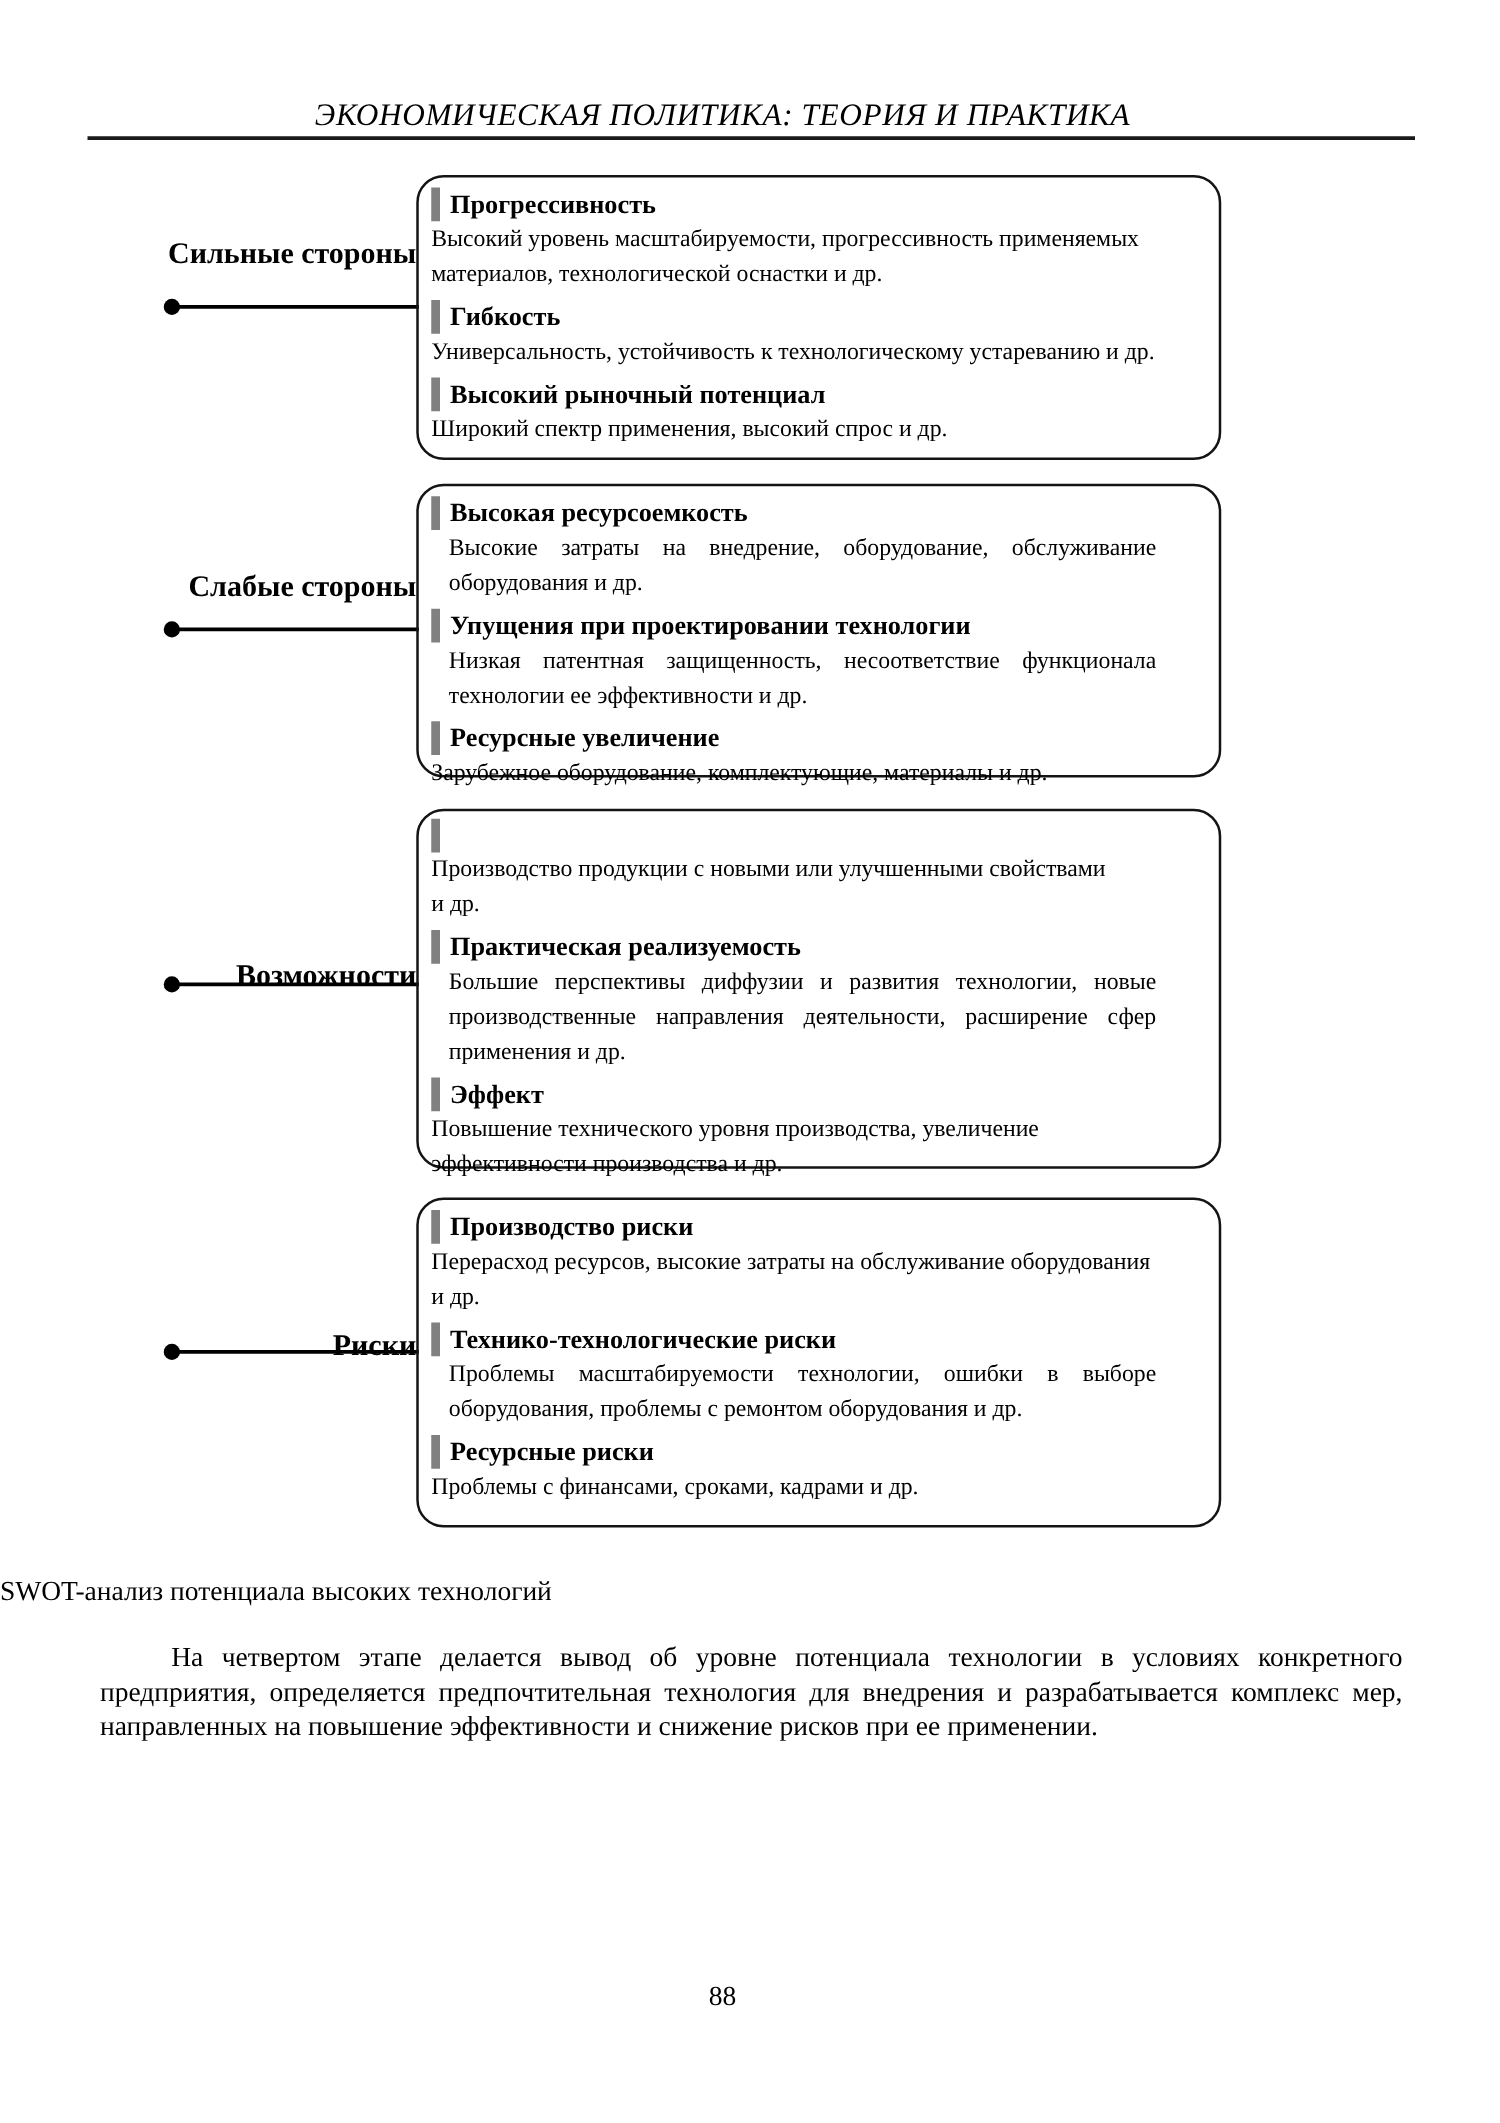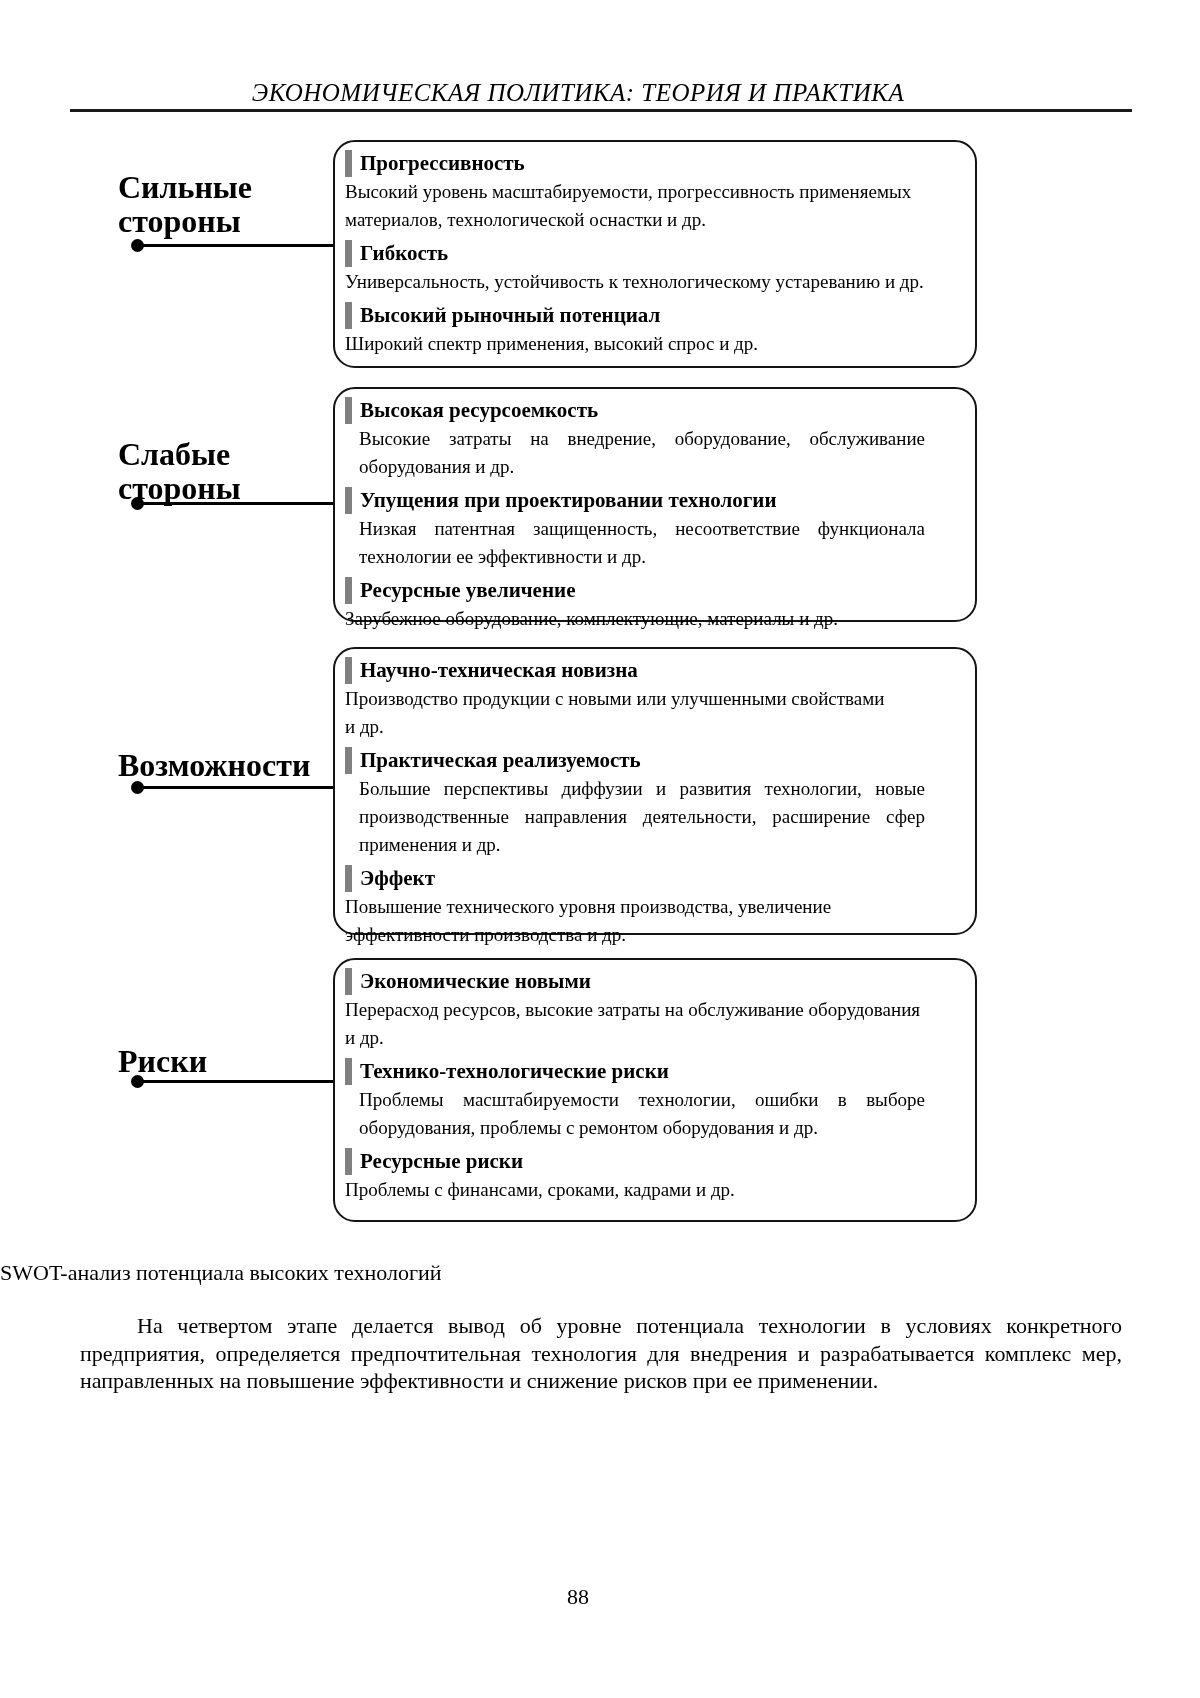--- a/index.html
+++ b/index.html
@@ -50,22 +50,22 @@
     margin-right:8px;flex:none;
   }
   .sec-body{
     margin:0;font-size:19px;line-height:28px;
   }
   .just{text-align:justify;margin-left:14px;}
   .narrow{padding-right:40px;}
   
   .group-label{
     position:absolute;left:118px;width:215px;
-    text-align:left;font-weight:bold;
-    font-size:32px;line-height:34px;
+    text-align:right;font-weight:bold;
+    font-size:24px;line-height:34px;margin-top:16px;
   }
   #label1{top:170px;}
   #label2{top:437px;}
   #label3{top:748px;}
   #label4{top:1044px;}
   .connector{
     position:absolute;left:138px;width:197px;height:3px;
     background:#000;
   }
   .connector::before{
@@ -151,21 +151,20 @@
       <p class="sec-body">Зарубежное оборудование, комплектующие, материалы и др.</p>
     </div>
   </div>
 
   <div class="group-label" id="label3">Возможности</div>
   <div class="connector" id="conn3"></div>
   <div class="swot-box" id="box3">
     <div class="sec">
       <div class="sec-title">
         <span class="bar"></span>
-        <span>Научно-техническая новизна</span>
       </div>
       <p class="sec-body narrow">Производство продукции с новыми или улучшенными свойствами и др.</p>
     </div>
     <div class="sec">
       <div class="sec-title">
         <span class="bar"></span>
         <span>Практическая реализуемость</span>
       </div>
       <p class="sec-body just">Большие перспективы диффузии и развития технологии, новые производственные направления деятельности, расширение сфер применения и др.</p>
     </div>
@@ -177,21 +176,21 @@
       <p class="sec-body">Повышение технического уровня производства, увеличение эффективности производства и др.</p>
     </div>
   </div>
 
   <div class="group-label" id="label4">Риски</div>
   <div class="connector" id="conn4"></div>
   <div class="swot-box" id="box4">
     <div class="sec">
       <div class="sec-title">
         <span class="bar"></span>
-        <span>Экономические новыми</span>
+        <span>Производство риски</span>
       </div>
       <p class="sec-body">Перерасход ресурсов, высокие затраты на обслуживание оборудования и др.</p>
     </div>
     <div class="sec">
       <div class="sec-title">
         <span class="bar"></span>
         <span>Технико-технологические риски</span>
       </div>
       <p class="sec-body just">Проблемы масштабируемости технологии, ошибки в выборе оборудования, проблемы с ремонтом оборудования и др.</p>
     </div>

